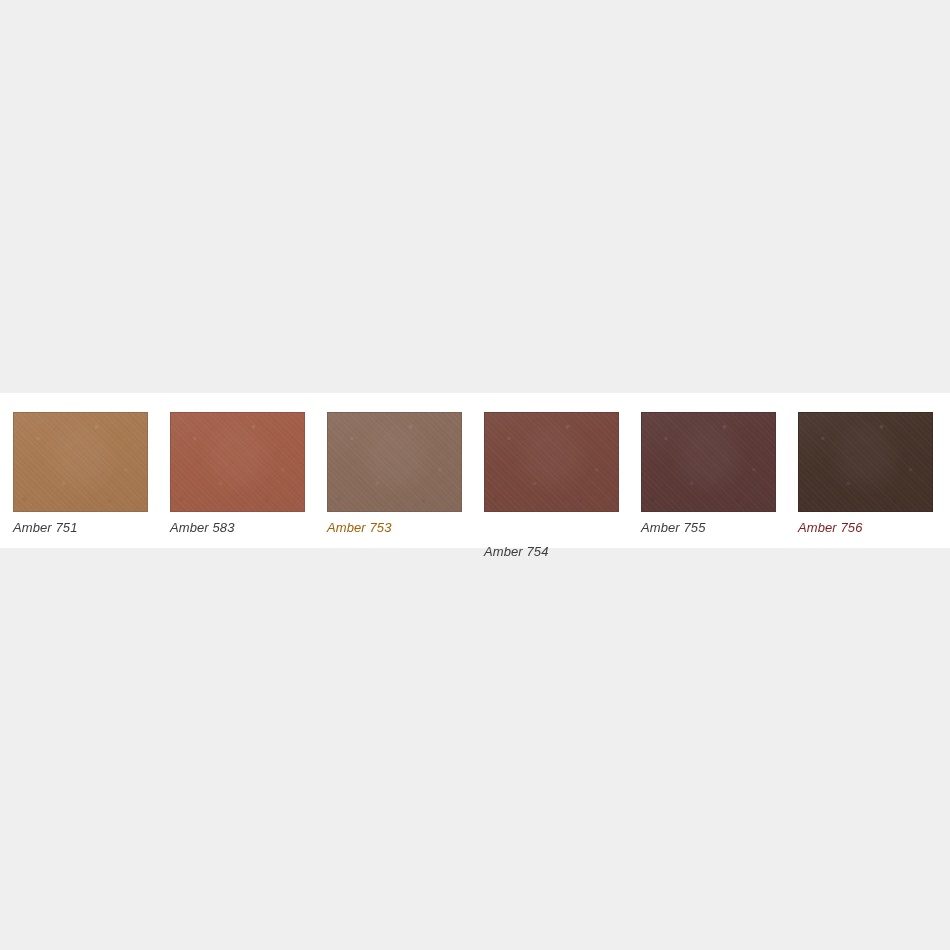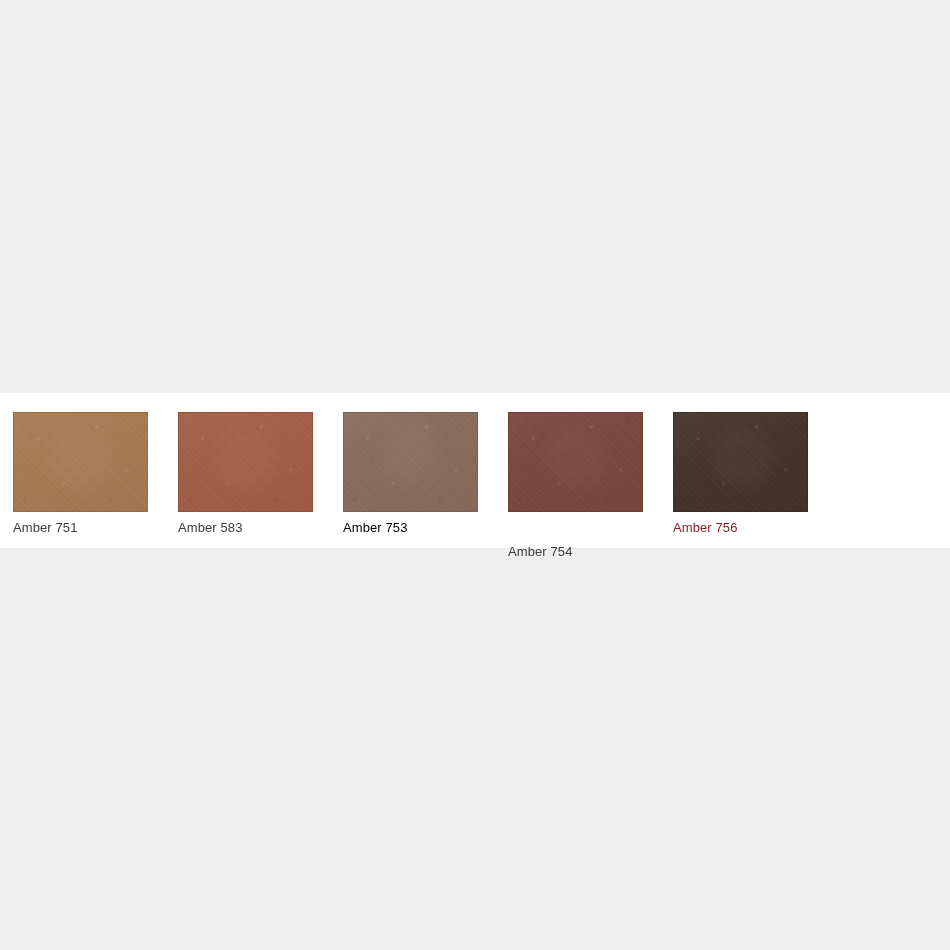--- a/index.html
+++ b/index.html
@@ -31,21 +31,22 @@
     background: #ffffff;
     box-sizing: border-box;
   }
 
   #swatch-row {
     position: absolute;
     left: 13px;
     top: 19px;          
     display: flex;
     flex-direction: row;
-    gap: 30px;
+    gap: 22px;
+    font-style: italic;
   }
 
   .swatch-cell {
     width: 135px;
     display: flex;
     flex-direction: column;
   }
 
   
   .swatch-chip {
@@ -118,28 +119,32 @@
         <div class="swatch-label" style="color: rgb(60, 60, 60);">Amber 751</div>
       </div>
 
       <div class="swatch-cell">
         <div class="swatch-chip" style="background-color: rgb(163, 94, 72);"></div>
         <div class="swatch-label" style="color: rgb(60, 60, 60);">Amber 583</div>
       </div>
 
       <div class="swatch-cell">
         <div class="swatch-chip" style="background-color: rgb(138, 108, 92);"></div>
-        <div class="swatch-label" style="color: #000000;">Amber 753</div>
+        <div class="swatch-label" style="color: #a16207;">Amber 753</div>
       </div>
 
       <div class="swatch-cell">
         <div class="swatch-chip" style="background-color: rgb(121, 72, 62);"></div>
         <div class="swatch-label" style="color: rgb(60, 60, 60); margin-top: 32px;">Amber 754</div>
       </div>
 
+      <div class="swatch-cell">
+        <div class="swatch-chip" style="background-color: rgb(92, 58, 56);"></div>
+        <div class="swatch-label" style="color: rgb(60, 60, 60);">Amber 755</div>
+      </div>
 
       <div class="swatch-cell">
         <div class="swatch-chip" style="background-color: rgb(70, 51, 42);"></div>
         <div class="swatch-label" style="color: #7f1d1d;">Amber 756</div>
       </div>
 
     </div>
   </div>
 </div>
 

